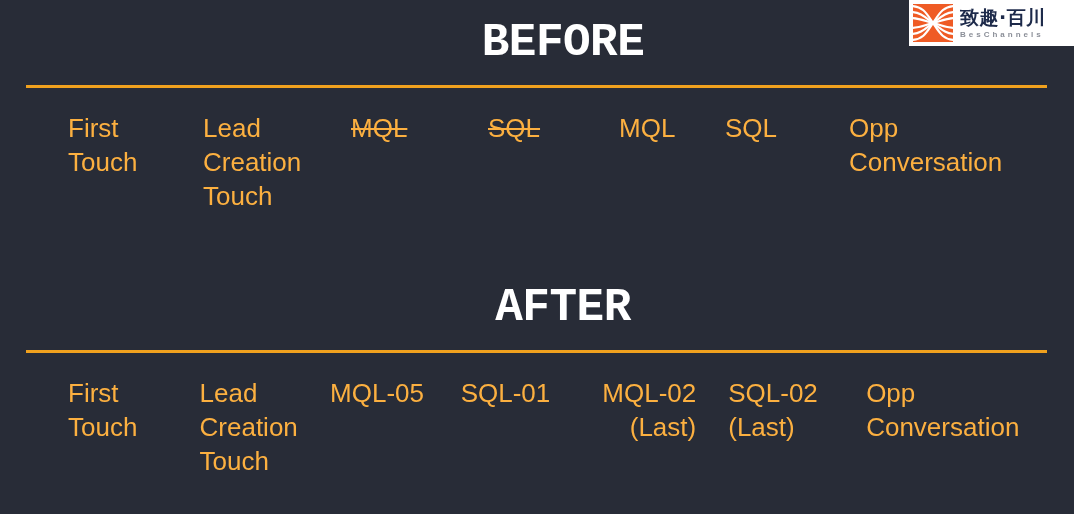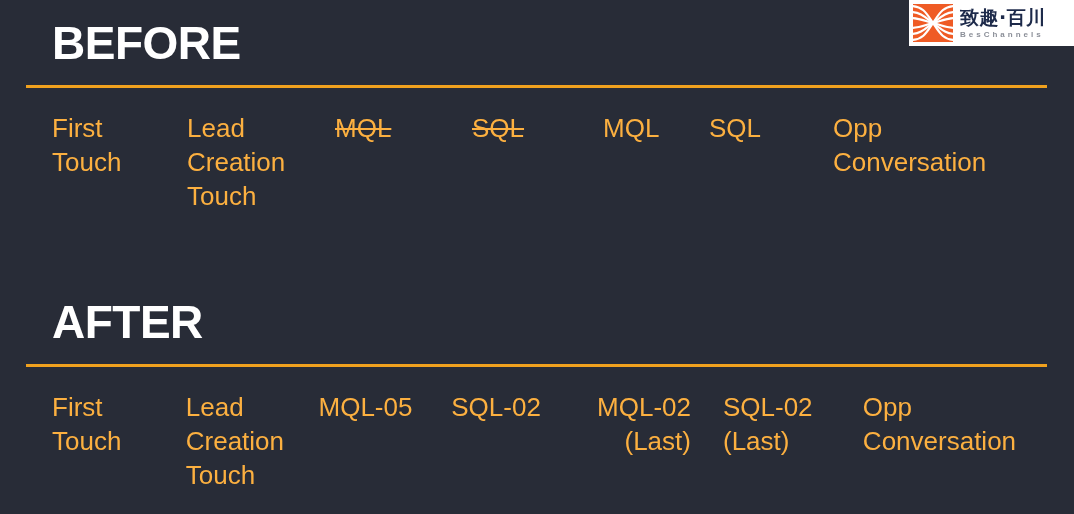--- a/index.html
+++ b/index.html
@@ -65,43 +65,44 @@
     white-space: nowrap;
   }
 
   
   .section {
     position: absolute;
     left: 0;
     width: 1074px;
   }
   .section-before { top: 18px; }
-  .section-after  { top: 283px; margin-top: 14px; }
+  .section-after  { top: 283px; }
 
   .section-title {
     margin: 0 0 0 52px;
-    font-family: Liberation Sans, sans-serif;
+    font-family: Liberation Mono, monospace;
     font-size: 46px;
     font-weight: 700;
     color: #ffffff;
     letter-spacing: -0.5px;
     line-height: 1.12;
+    text-align: center;
   }
 
   .divider {
     margin: 15px 27px 0 26px;
     height: 3px;
     background: #f0a11e;
   }
 
   
   .stages {
     display: flex;
     margin: 23px 0 0 0;
-    padding: 0 18px 0 52px;
+    padding: 0 18px 0 68px;
     box-sizing: border-box;
   }
   .stage {
     font-family: "Liberation Sans", sans-serif;
     font-size: 26px;
     line-height: 1.32;
     color: #fcb040;
     box-sizing: border-box;
     padding-right: 10px;
   }
@@ -166,20 +167,20 @@
     </div>
   </div>
 
   <div class="section section-after">
     <h1 class="section-title">AFTER</h1>
     <div class="divider"></div>
     <div class="stages stages-after">
       <div class="stage">First Touch</div>
       <div class="stage">Lead Creation Touch</div>
       <div class="stage">MQL-05</div>
-      <div class="stage">SQL-02</div>
+      <div class="stage">SQL-01</div>
       <div class="stage">MQL-02 (Last)</div>
       <div class="stage">SQL-02 (Last)</div>
       <div class="stage">Opp Conversation</div>
     </div>
   </div>
 
 </div>
 
 </body></html>

